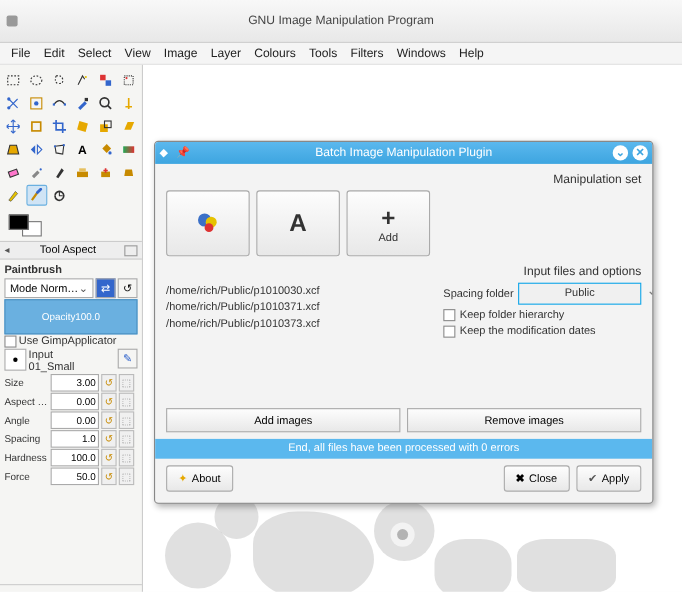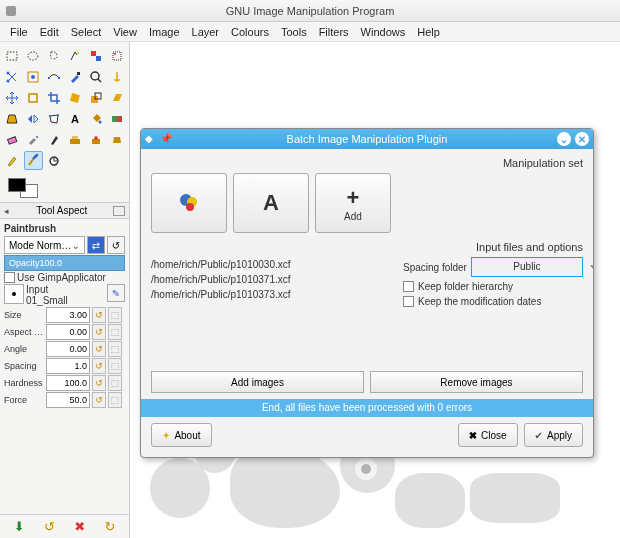--- a/index.html
+++ b/index.html
@@ -1,18 +1,18 @@
 <!DOCTYPE html>
 <html><head>
 <meta charset="utf-8">
 <style>
 * { box-sizing: border-box; margin: 0; padding: 0; font-family: sans-serif; }
 body { width: 620px; height: 538px; background: #f0f0f0; overflow: hidden; position: relative; font-size: 11px; }
 
-.titlebar { height: 22px; background: linear-gradient(#f8f8f8,#e8e8e8); display: flex; align-items: center; justify-content: center; font-size: 11px; color: #444; border-bottom: 1px solid #ccc; position: relative; }
+.titlebar { height: 39px; background: linear-gradient(#f8f8f8,#e8e8e8); display: flex; align-items: center; justify-content: center; font-size: 11px; color: #444; border-bottom: 1px solid #ccc; position: relative; }
 .titlebar .wm-icon { position: absolute; left: 4px; width: 14px; height: 14px; }
 .titlebar .wm-icon::before { content: ""; display: block; width: 10px; height: 10px; background: #999; border-radius: 2px; margin:2px; }
 
 .menubar { height: 20px; background: #f5f5f5; display: flex; align-items: center; gap: 12px; padding: 0 10px; font-size: 11px; color: #222; border-bottom: 1px solid #ddd; }
 .menubar span { cursor: default; }
 
 .main { display: flex; height: calc(538px - 42px); background: #fff; }
 .sidebar { width: 130px; background: #f5f5f3; border-right: 1px solid #ccc; display: flex; flex-direction: column; }
 
 .toolbox { padding: 4px; display: grid; grid-template-columns: repeat(6, 19px); gap: 2px; justify-content: center; }
@@ -26,21 +26,21 @@
 .fgbg-sw .bg { position: absolute; width: 18px; height: 14px; background: #fff; border: 1px solid #777; bottom: 0; right: 0; }
 
 .tool-options-hdr { display: flex; align-items: center; justify-content: space-between; padding: 2px 4px; border-top: 1px solid #ccc; border-bottom: 1px solid #ccc; background: #eee; font-size: 10px; }
 .tool-options-hdr .arrow::before { content: "◂"; font-size: 9px; color: #555; margin-right: 2px; }
 .to-body { padding: 3px 4px; display: flex; flex-direction: column; gap: 1px; }
 .to-title { font-size: 10px; font-weight: bold; color: #333; padding: 1px 0; }
 .row { display: flex; align-items: center; gap: 2px; }
 .select { flex: 1; height: 18px; border: 1px solid #aaa; background: #fff; font-size: 10px; padding: 0 4px; display: flex; align-items: center; justify-content: space-between; }
 .select::after { content: "⌄"; font-size: 10px; color: #555; }
 .mini-sw { width: 18px; height: 18px; border: 1px solid #aaa; display: flex; align-items: center; justify-content: center; font-size: 10px; }
-.slider { flex: 1; height: 16px; background: #6ab0e0; color: #fff; font-size: 9px; display: flex; align-items: center; justify-content: flex-start; padding: 0 4px; border: 1px solid #4a90c0; }
+.slider { flex: 1; height: 32px; background: #6ab0e0; color: #fff; font-size: 9px; display: flex; align-items: center; justify-content: center; padding: 0 4px; border: 1px solid #4a90c0; }
 .cb { width: 11px; height: 11px; border: 1px solid #888; background: #fff; }
 .lbl { font-size: 10px; color: #333; }
 .brushbox { width: 20px; height: 20px; border: 1px solid #aaa; background: #fff; display: flex; align-items: center; justify-content: center; }
 .brushbox::before { content: ""; width: 4px; height: 4px; background: #000; border-radius: 50%; }
 .spin-row { display: flex; align-items: center; gap: 2px; }
 .spin-row .sl { width: 40px; font-size: 9px; color: #333; }
 .spin { width: 44px; height: 16px; border: 1px solid #aaa; background: #fff; font-size: 9px; text-align: right; padding: 0 2px; display: flex; align-items: center; justify-content: flex-end; }
 .rbtn { width: 14px; height: 16px; border: 1px solid #bbb; background: #f0f0f0; display: flex; align-items: center; justify-content: center; font-size: 9px; color: #c78a00; }
 .rbtn::before { content: "↺"; }
 .chbtn { width: 14px; height: 16px; border: 1px solid #bbb; background: #f0f0f0; display: flex; align-items: center; justify-content: center; font-size: 9px; color: #888; }

